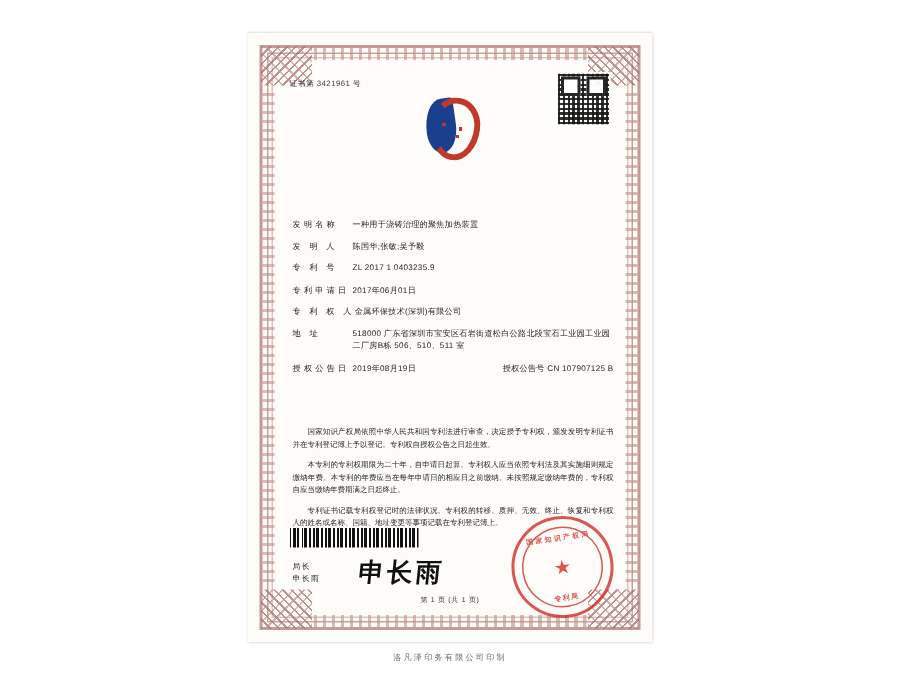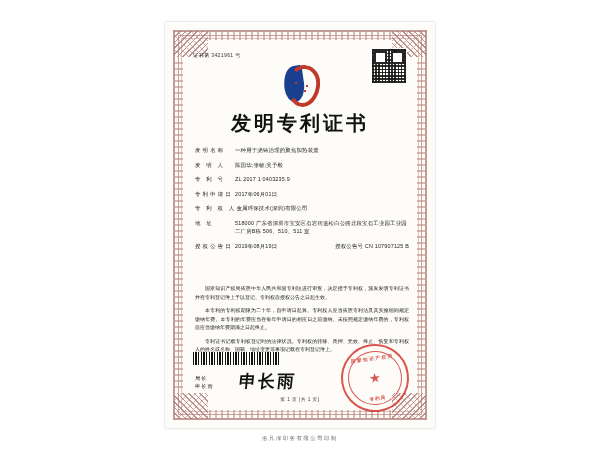--- a/index.html
+++ b/index.html
@@ -309,21 +309,20 @@
     <div class="cert-no">证书第 3421961 号</div>
 
     <div class="qr"></div>
 
     <div class="emblem">
       <div class="swoosh"></div>
       <div class="ring"></div>
       <div class="dots"></div>
     </div>
 
-    <div class="cert-title">发明专利证书</div>
 
     <div class="fields">
       <div class="row">
         <div class="lbl">发明名称</div>
         <div class="val">一种用于浇铸治理的聚焦加热装置</div>
       </div>
       <div class="row">
         <div class="lbl">发 明 人</div>
         <div class="val">陈国华;张敏;吴予毅</div>
       </div>

